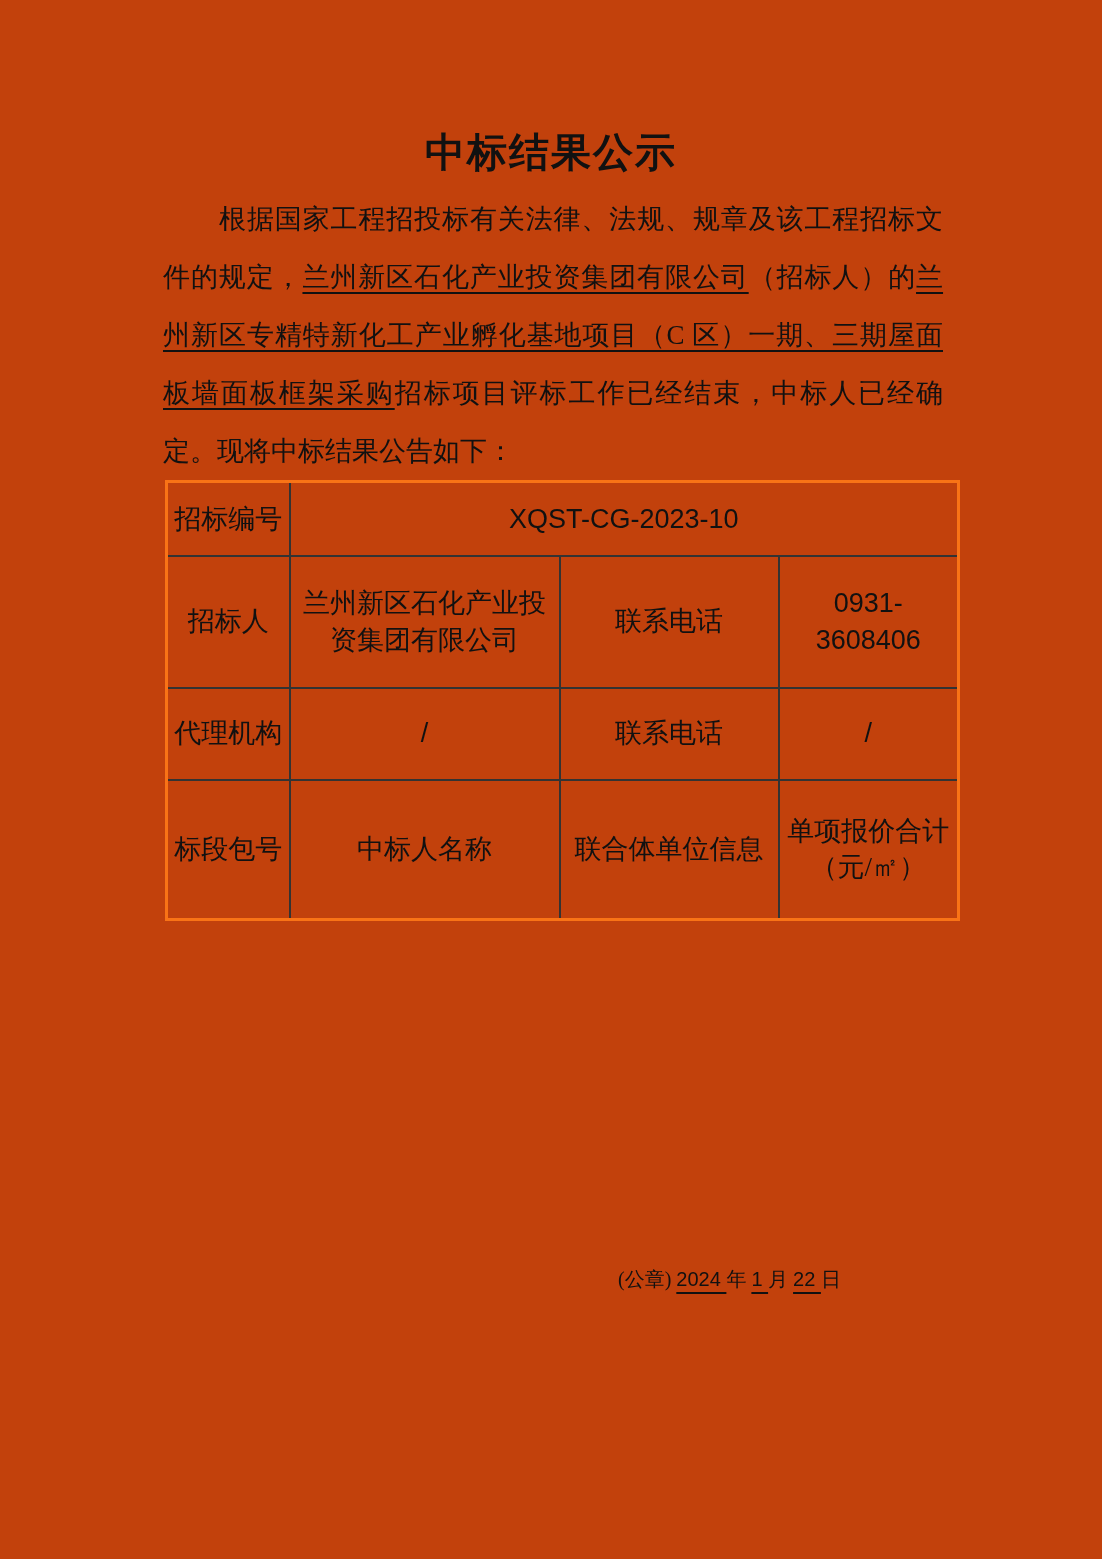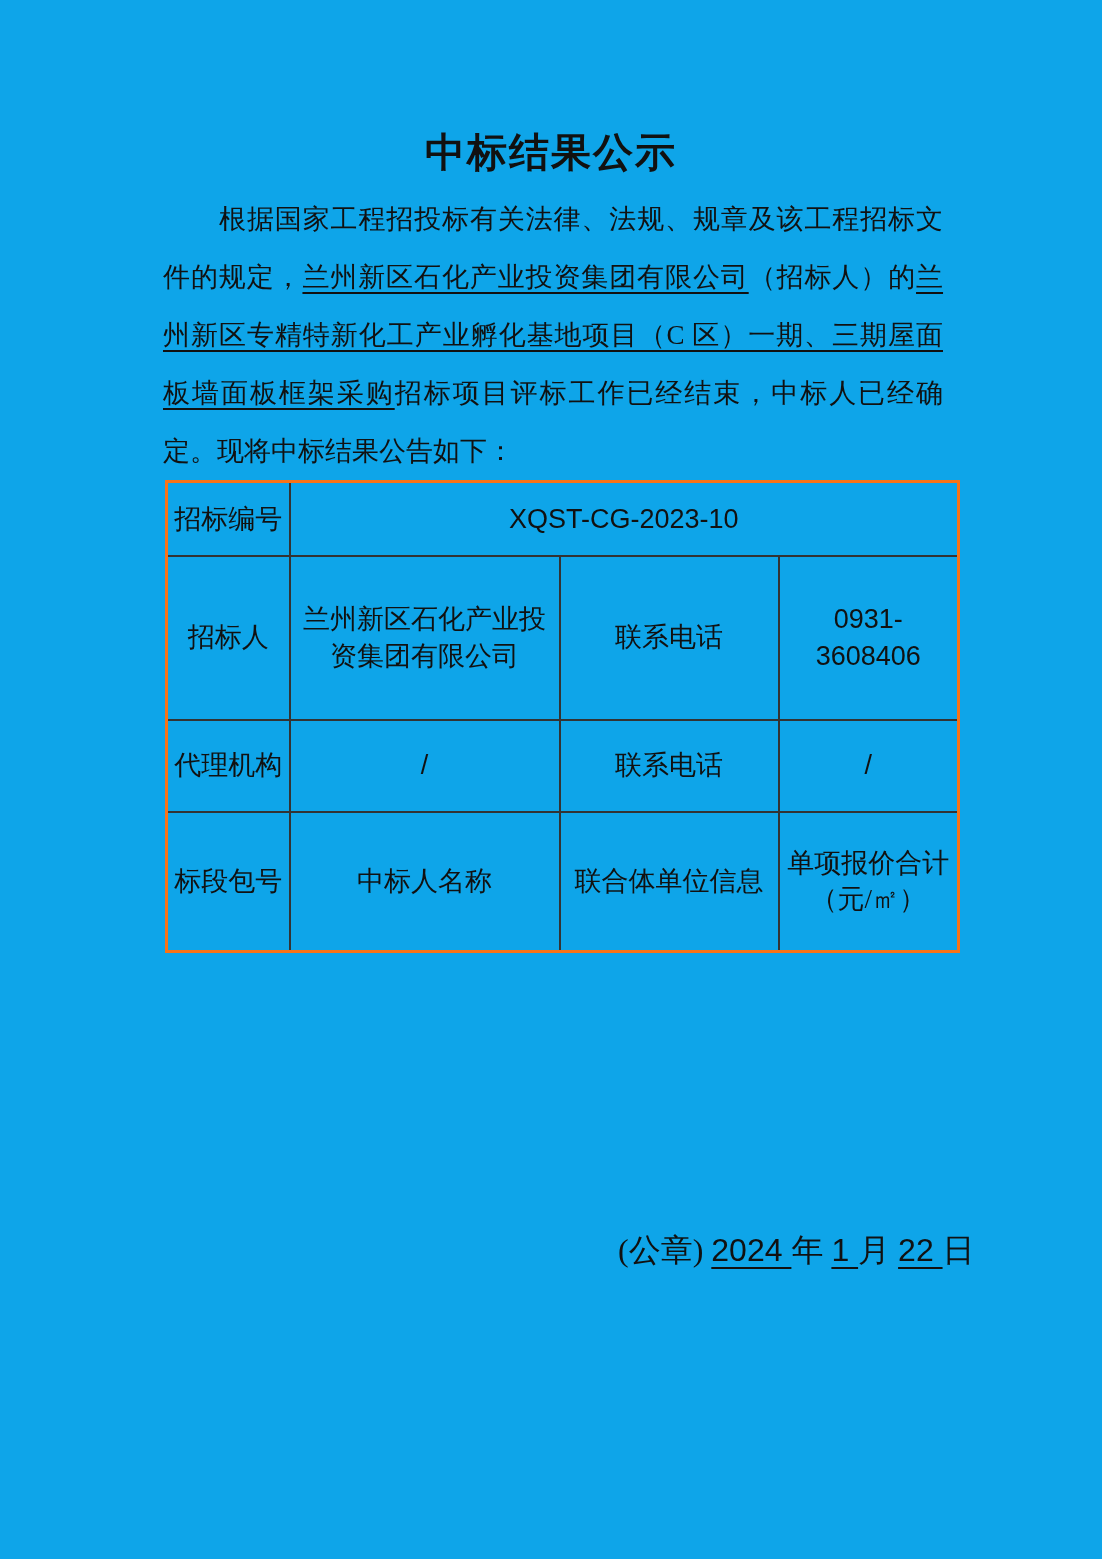--- a/index.html
+++ b/index.html
@@ -5,21 +5,21 @@
   * { margin: 0; padding: 0; box-sizing: border-box; }
   html, body { background: #ffffff; }
   body {
     font-family: "Liberation Serif", "DejaVu Serif", serif;
     color: #111111;
   }
   .page {
     position: relative;
     width: 1102px;
     height: 1559px;
-    background: #0ea5e9;
+    background: #c2410c;
     overflow: hidden;
   }
   .doc-title {
     position: absolute;
     top: 128px;
     left: 0;
     width: 100%;
     text-align: center;
     font-size: 40px;
     line-height: 50px;
@@ -56,33 +56,33 @@
   table.result-table td {
     border: 2px solid #333333;
     text-align: center;
     vertical-align: middle;
     font-size: 27px;
     line-height: 1.35;
     padding: 2px;
     overflow: hidden;
   }
   .row-tender-no   { height: 74px; }
-  .row-tenderer    { height: 164px; }
+  .row-tenderer    { height: 132px; }
   .row-agency      { height: 92px; }
   .row-winner-head { height: 77px; }
   .row-col-heads   { height: 140px; padding-left: 12px; }
   .row-winner      { height: 105px; }
   td.cell-company  { font-size: 26px; line-height: 62px; }
   td.cell-price-head { line-height: 66px; }
   td.cell-winner-name { font-size: 26px; white-space: nowrap; }
   .signoff {
     position: absolute;
-    top: 1231px;
+    top: 1260px;
     left: 618px;
-    font-size: 32px;
+    font-size: 20px;
     line-height: 38px;
     white-space: pre;
   }
 </style>
 </head>
 <body>
 
 <div class="page">
 
   <h1 class="doc-title">中标结果公示</h1>

